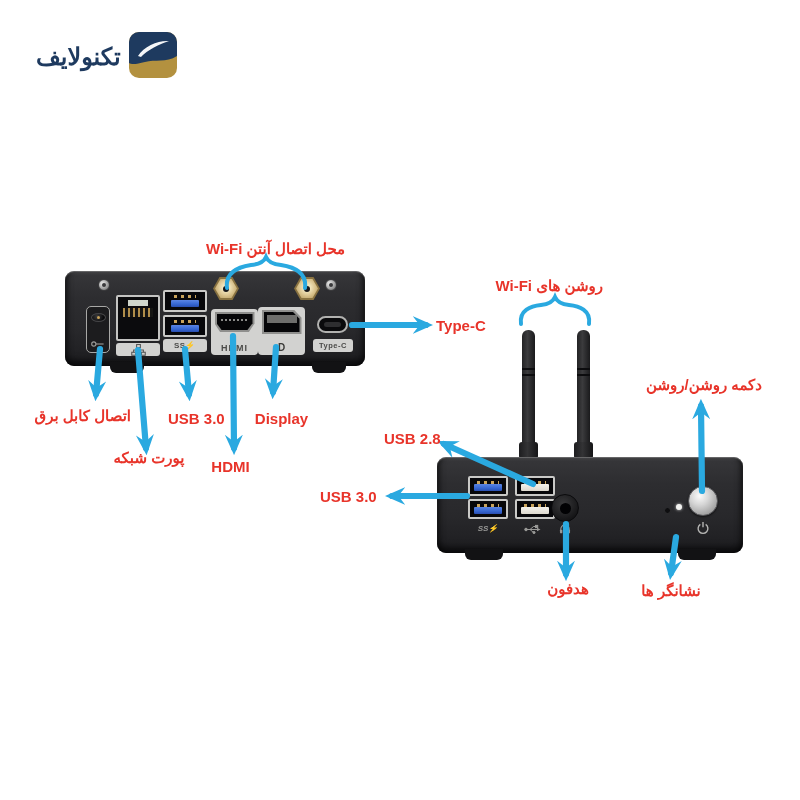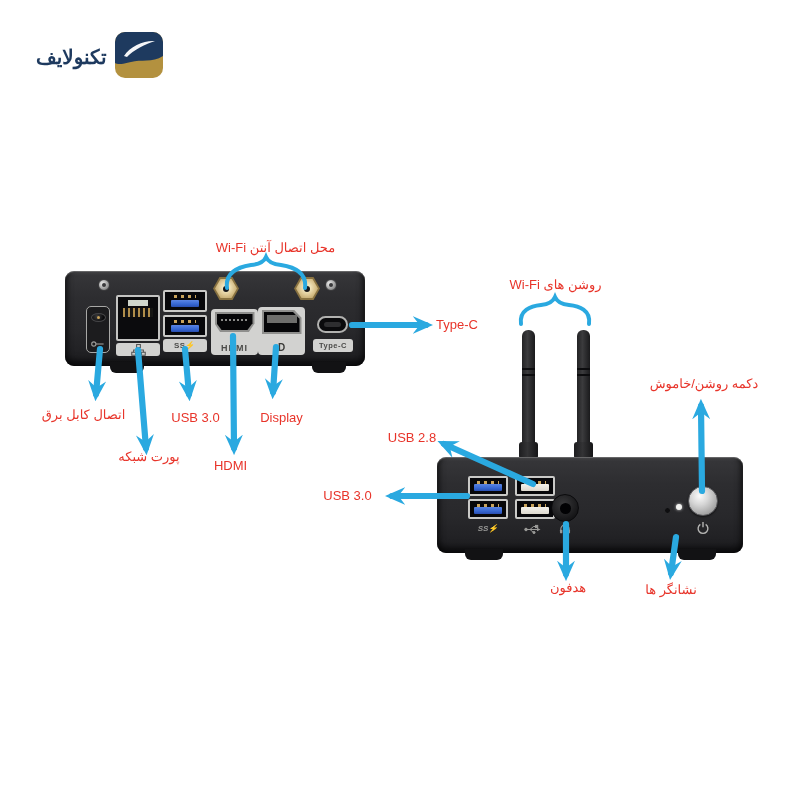--- a/index.html
+++ b/index.html
@@ -1,22 +1,22 @@
 <!DOCTYPE html>
 <html style="--label-red: #e8342a; --arrow-blue: #2aa9e0; --logo-navy: #1e3a5f; --logo-gold: #b3913f; --usb3-blue: #3566d2; --antenna-gold: #d9c28c; --plate-gray: #d2d2d0;"><head>
 <meta charset="utf-8">
 <style>
   html,body{margin:0;padding:0;background:#fff;}
   .stage{position:relative;width:800px;height:800px;background:#ffffff;overflow:hidden;
          font-family:"Liberation Sans",sans-serif;}
   
   .logo{position:absolute;left:36px;top:32px;display:flex;align-items:center;gap:8px;z-index:2;}
-  .logo-text{color:var(--logo-navy);font-size:20px;font-weight:bold;direction:rtl;}
-  
-  .lbl{position:absolute;z-index:6;color:var(--label-red);font-weight:normal;font-size:13px;
+  .logo-text{color:var(--logo-navy);font-size:24px;font-weight:bold;direction:rtl;}
+  
+  .lbl{position:absolute;z-index:6;color:var(--label-red);font-weight:bold;font-size:15px;
        text-align:center;white-space:nowrap;}
   .rtl{direction:rtl;}
   
   .device{position:absolute;z-index:1;border-radius:9px;
     background:linear-gradient(180deg,#47474a 0px,#353538 5px,#2d2d30 28%,#28282b 62%,#202023 88%,#17171a 100%);
     box-shadow:inset 0 1px 1px rgba(255,255,255,.25), inset 0 -5px 7px rgba(0,0,0,.55),
                inset 5px 0 7px -4px rgba(0,0,0,.6), inset -5px 0 7px -4px rgba(0,0,0,.6);}
   .foot{position:absolute;height:11px;background:#121214;border-radius:0 0 6px 6px;z-index:0;}
   .screw{position:absolute;width:12px;height:12px;border-radius:50%;
     background:radial-gradient(circle at 35% 35%,#ececec,#a2a2a2 55%,#636365 100%);
@@ -290,17 +290,17 @@
   <div class="lbl rtl" style="left:198px;top:240px;width:155px;">محل اتصال آنتن Wi-Fi</div>
   <div class="lbl rtl" style="left:36px;top:407px;width:95px;">اتصال کابل برق</div>
   <div class="lbl rtl" style="left:110px;top:449px;width:78px;">پورت شبکه</div>
   <div class="lbl" style="left:168px;top:410px;width:55px;">USB 3.0</div>
   <div class="lbl" style="left:208px;top:458px;width:45px;">HDMI</div>
   <div class="lbl" style="left:254px;top:410px;width:55px;">Display</div>
   <div class="lbl" style="left:436px;top:317px;width:55px;text-align:left;">Type-C</div>
   <div class="lbl rtl" style="left:508px;top:277px;width:95px;">روشن های Wi-Fi</div>
   <div class="lbl" style="left:384px;top:430px;width:56px;">USB 2.8</div>
   <div class="lbl" style="left:320px;top:488px;width:55px;">USB 3.0</div>
-  <div class="lbl rtl" style="left:640px;top:376px;width:128px;">دکمه روشن/خاموش</div>
+  <div class="lbl rtl" style="left:640px;top:376px;width:128px;">دکمه روشن/روشن</div>
   <div class="lbl rtl" style="left:542px;top:580px;width:52px;">هدفون</div>
   <div class="lbl rtl" style="left:632px;top:582px;width:78px;">نشانگر ها</div>
 
 </div>
 
 </body></html>

